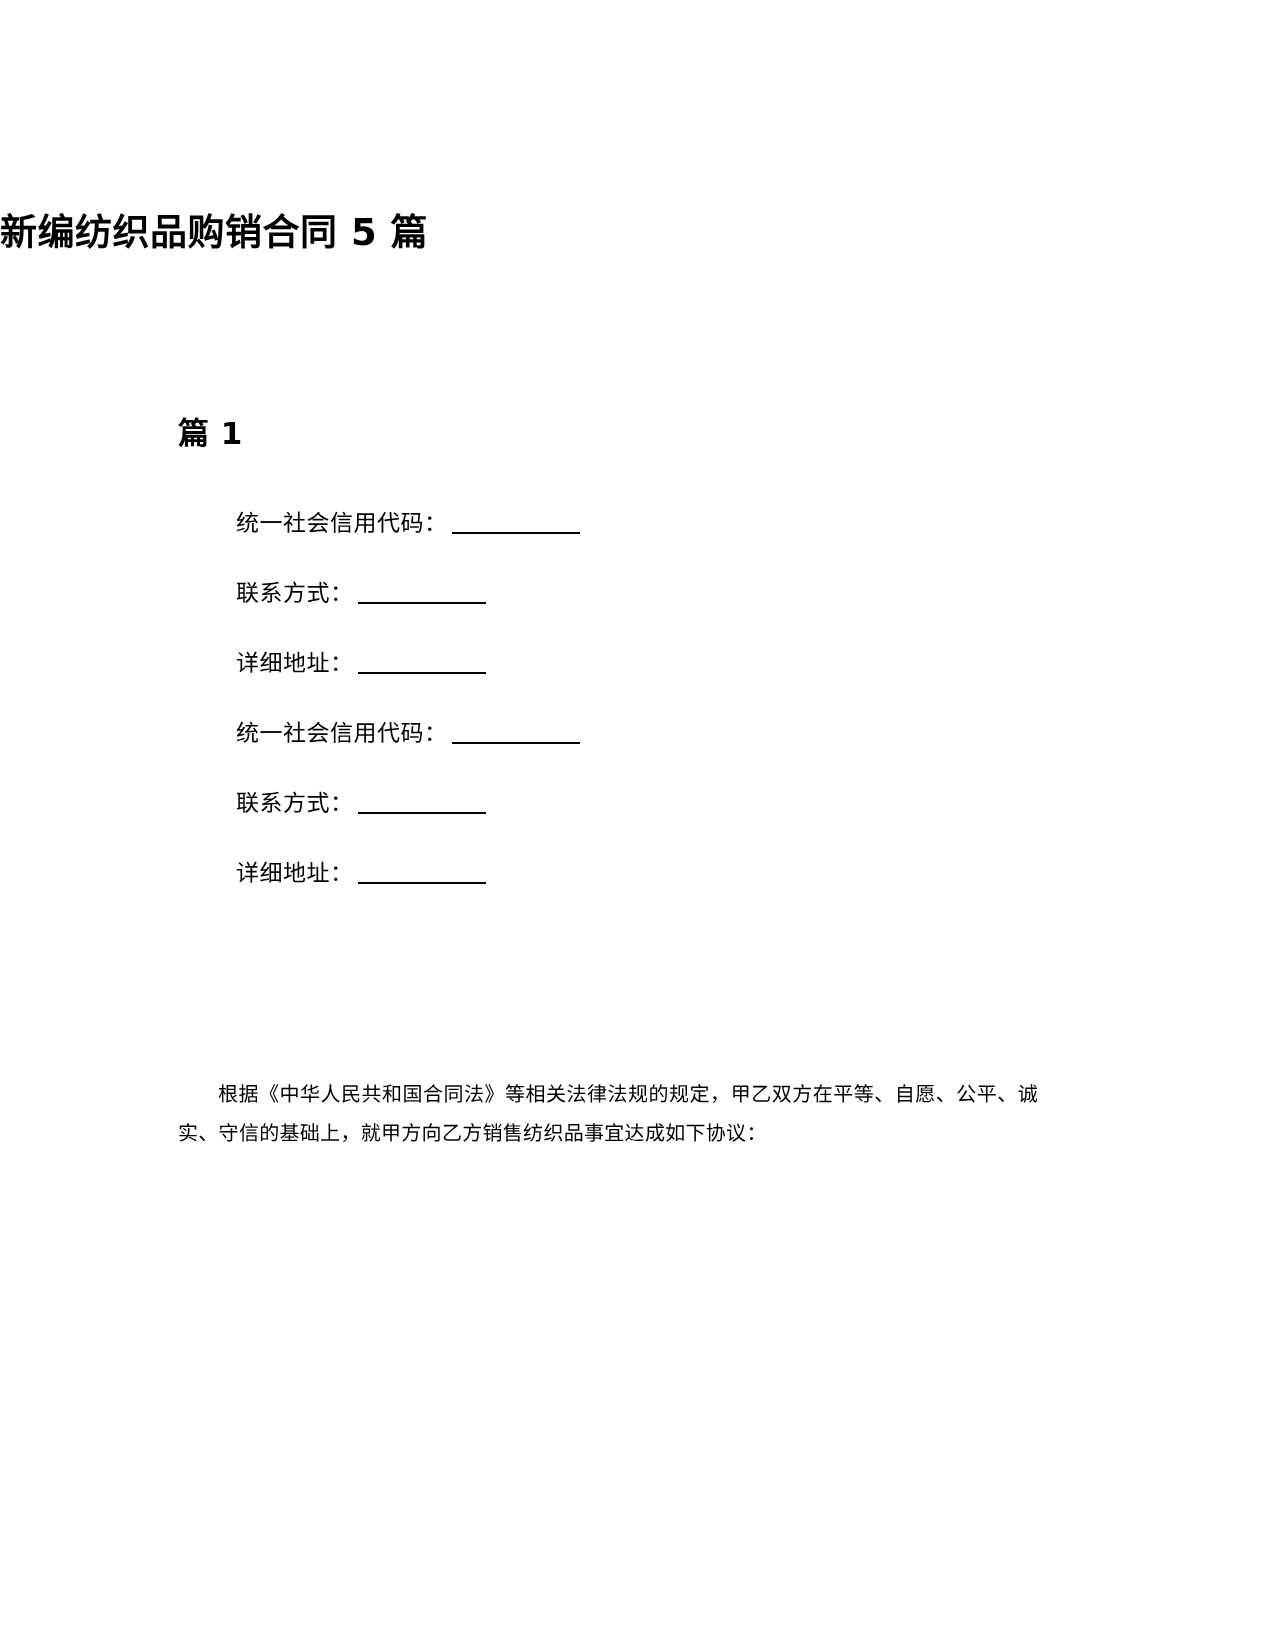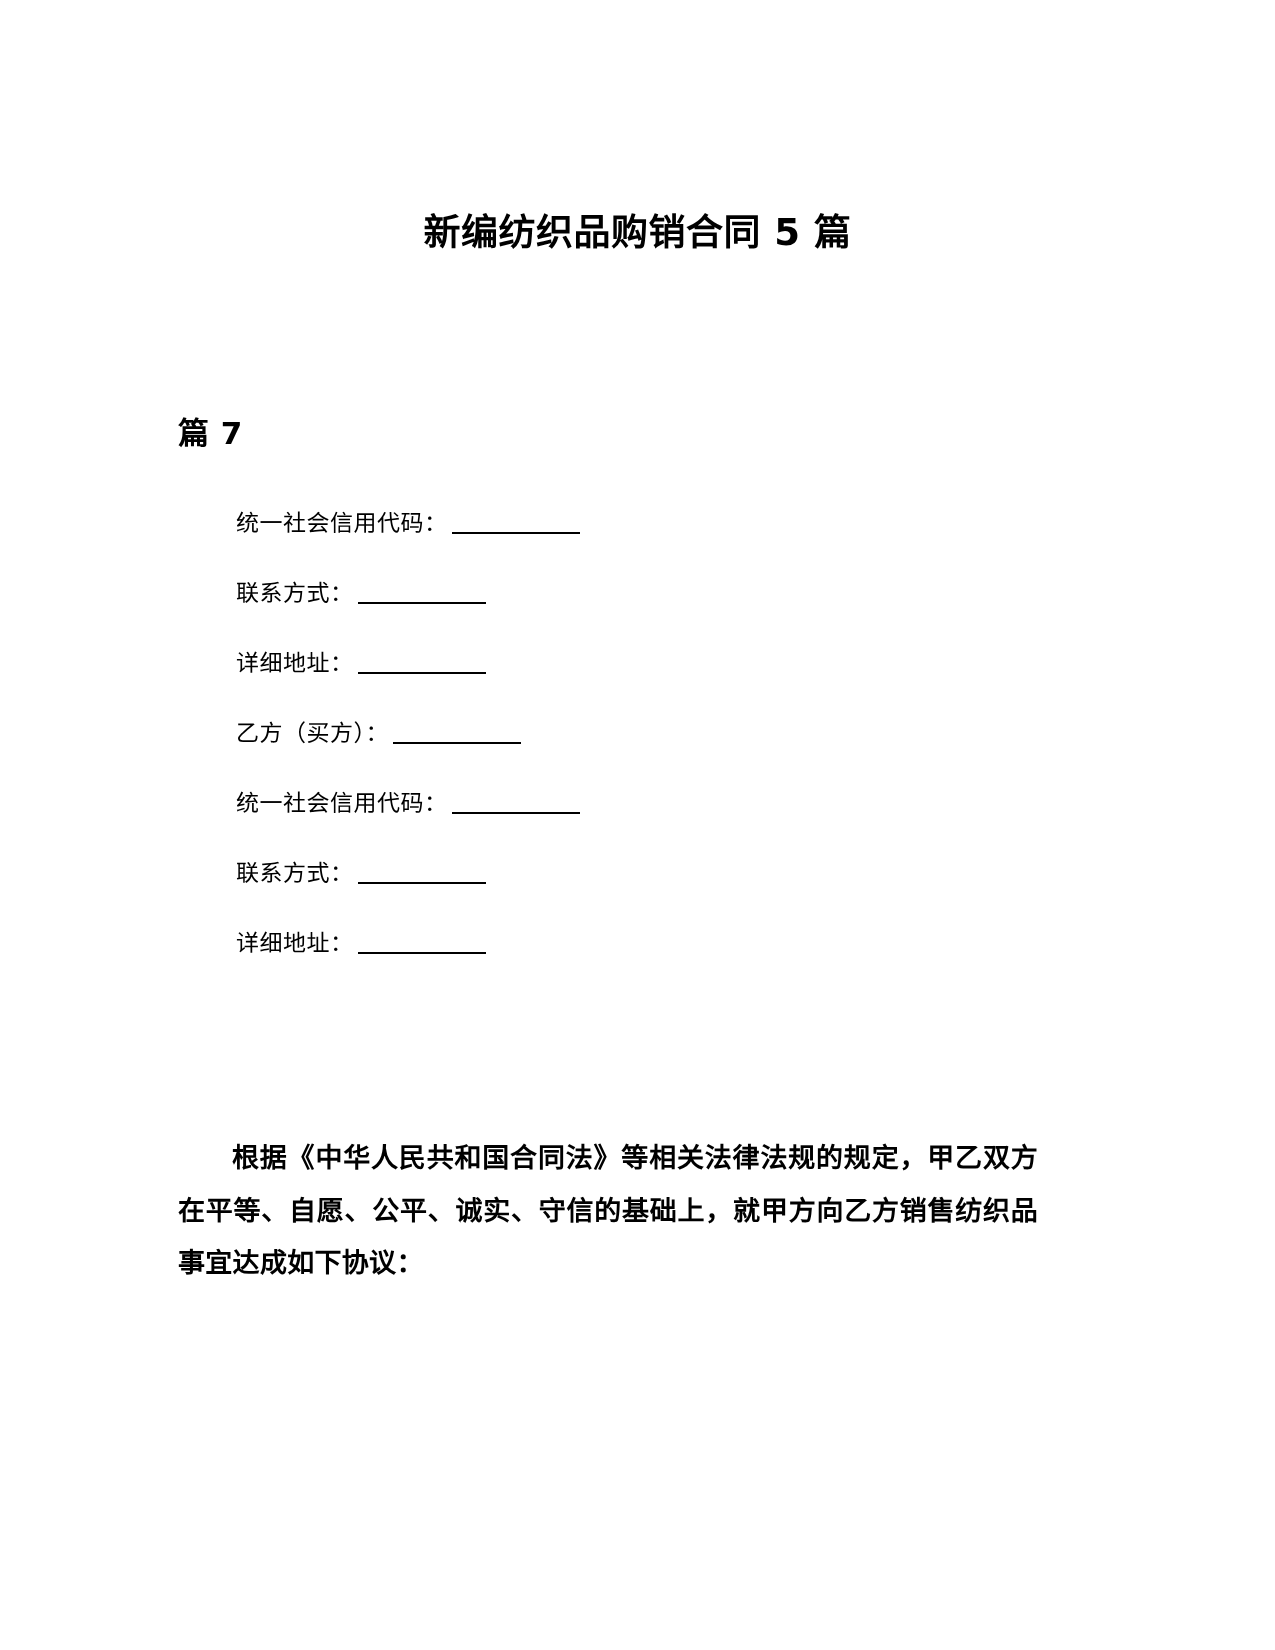--- a/index.html
+++ b/index.html
@@ -17,21 +17,20 @@
     font-family: "DejaVu Sans", "Liberation Sans", sans-serif;
     color: #000000;
     box-sizing: border-box;
     overflow: hidden;
   }
   .doc-title {
     position: absolute;
     top: 185px;
     left: 0;
     width: 1275px;
-    text-align: center;
     font-size: 37px;
     font-weight: bold;
     letter-spacing: 0.5px;
     line-height: 1.25;
   }
   .section-heading {
     position: absolute;
     top: 382px;
     left: 178px;
     font-size: 31px;
@@ -57,58 +56,54 @@
   .blank {
     display: inline-block;
     border-bottom: 2px solid #000000;
     width: 128px;
     height: 20px;
     vertical-align: -3px;
     margin-left: 4px;
   }
   .body-paragraph {
     position: absolute;
-    top: 1105px;
+    top: 1055px;
     left: 178px;
     width: 860px;
-    font-size: 27px;
+    font-size: 20px;
     line-height: 1.95;
     text-align: justify;
     text-indent: 2em;
     letter-spacing: 0.3px;
-    font-weight: bold;
   }
 </style>
 </head>
 <body>
 
 <div class="page">
 
   <h1 class="doc-title">新编纺织品购销合同 5 篇</h1>
 
-  <h2 class="section-heading">篇 7</h2>
+  <h2 class="section-heading">篇 1</h2>
 
   <div class="field-list">
 
 
     <div class="field-line">
       <span>统一社会信用代码：</span><span class="blank"></span>
     </div>
 
     <div class="field-line">
       <span>联系方式：</span><span class="blank"></span>
     </div>
 
     <div class="field-line">
       <span>详细地址：</span><span class="blank"></span>
     </div>
 
-    <div class="field-line">
-      <span>乙方（买方）：</span><span class="blank"></span>
-    </div>
 
     <div class="field-line">
       <span>统一社会信用代码：</span><span class="blank"></span>
     </div>
 
     <div class="field-line">
       <span>联系方式：</span><span class="blank"></span>
     </div>
 
     <div class="field-line">

